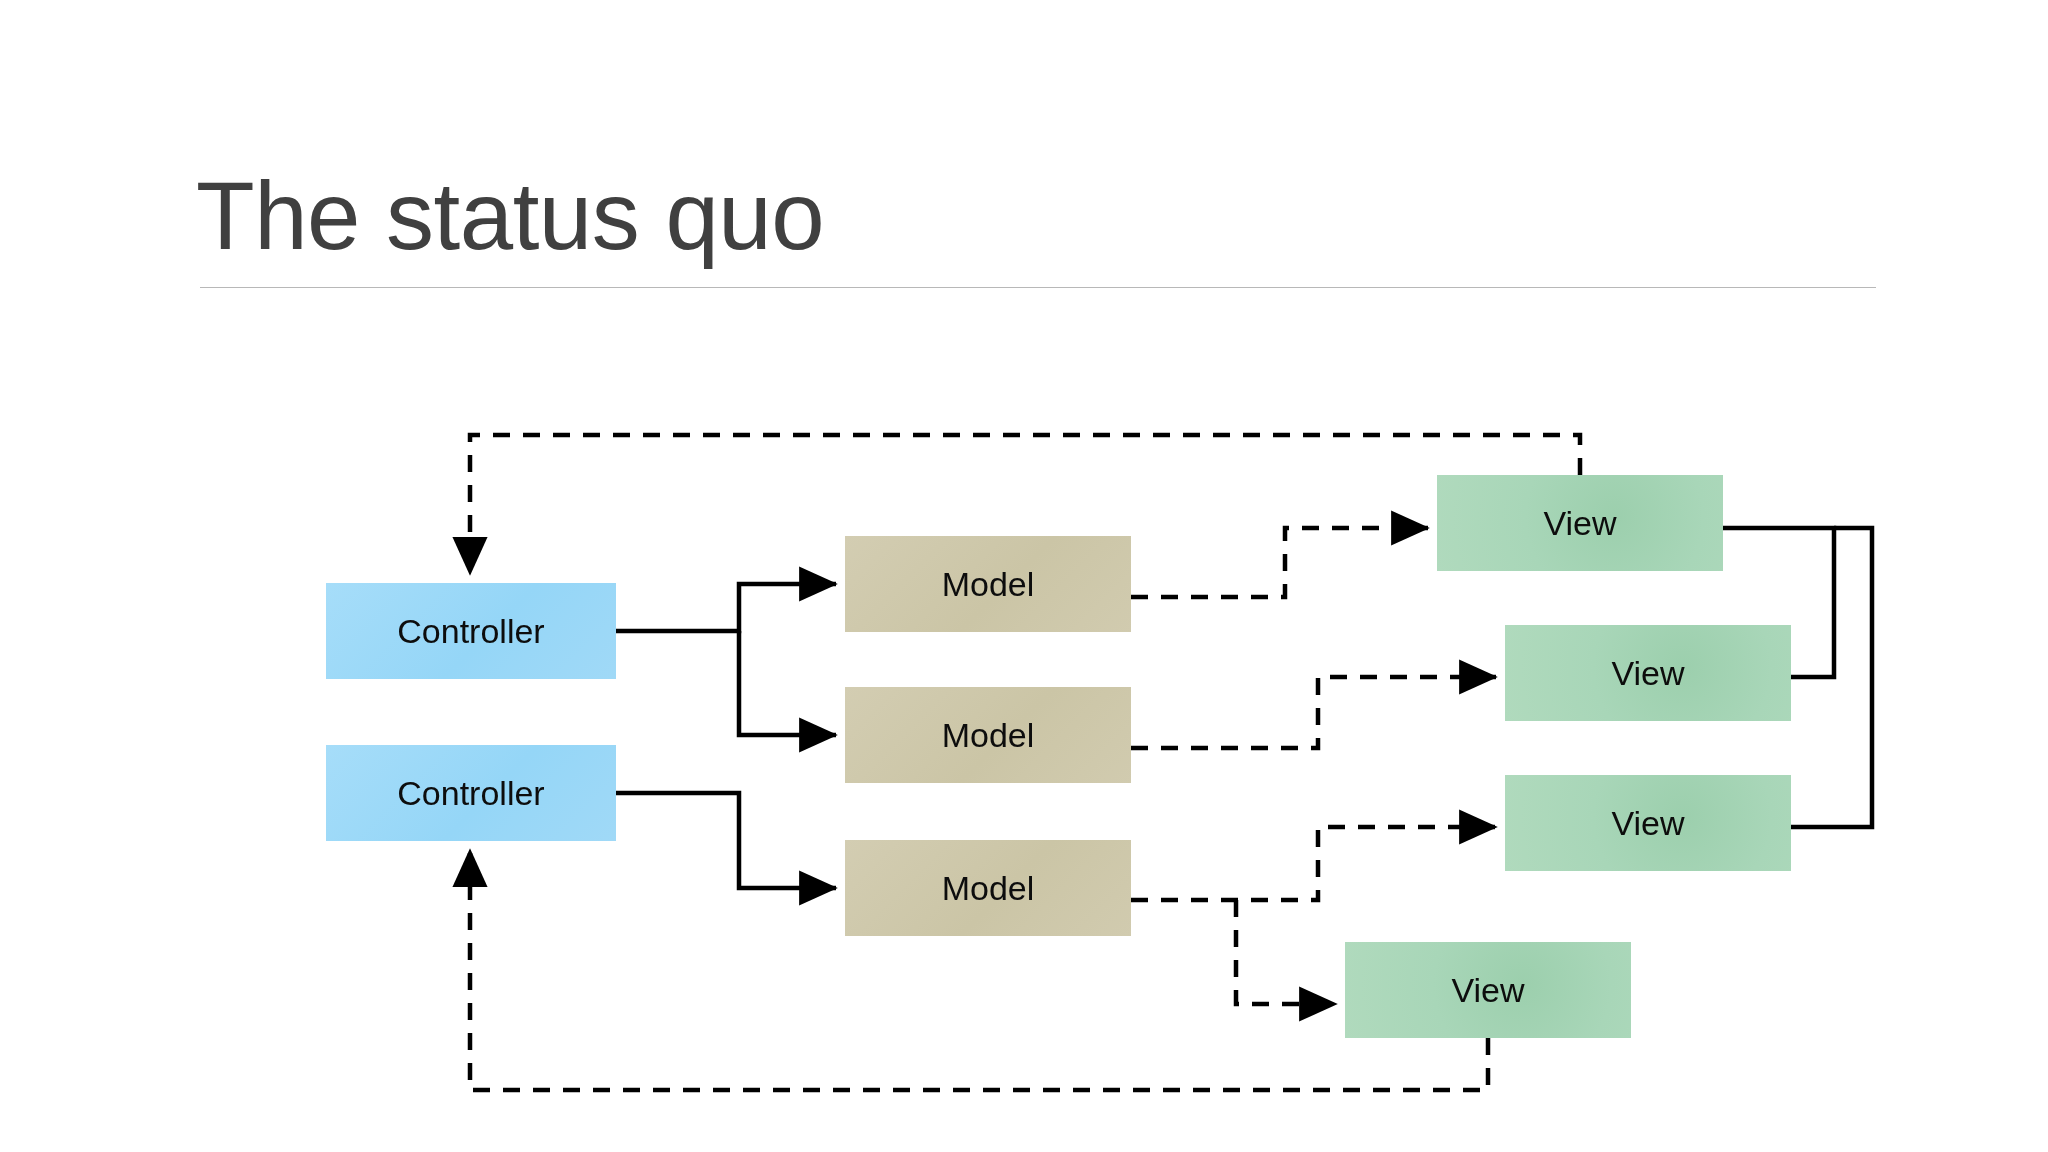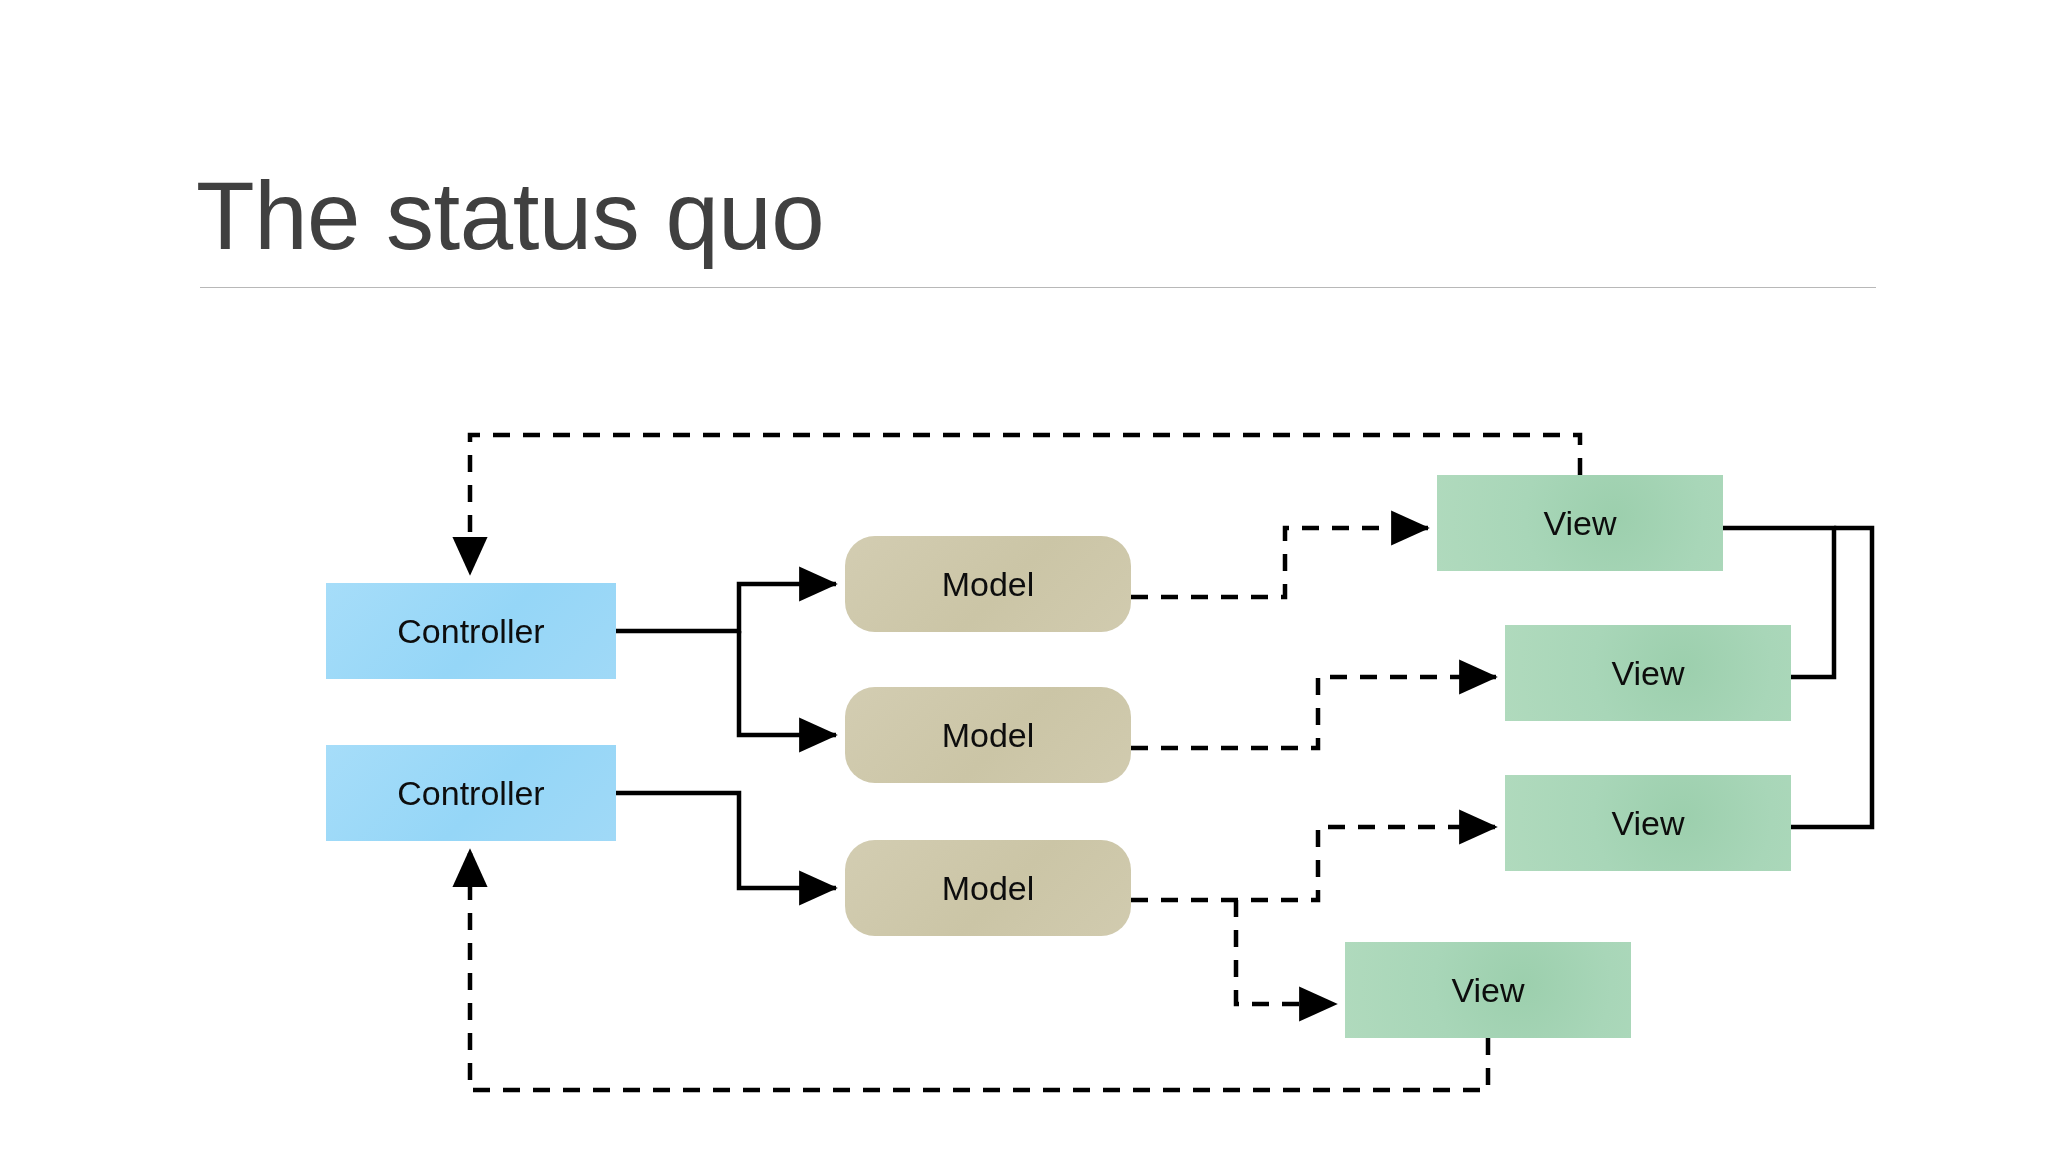--- a/index.html
+++ b/index.html
@@ -82,21 +82,20 @@
     box-sizing: border-box;
   }
   .node-controller {
     background: #9BD9F8;
     background-image: linear-gradient(135deg, #a6ddf9 0%, #95d6f7 55%, #a0d9f7 100%);
     align-items: center;
   }
   .node-model {
     background: #CFC9AC;
     background-image: linear-gradient(135deg, #d3cdb2 0%, #cbc5a6 55%, #d1cbaf 100%);
-    border-radius: 30px;
   }
   .node-view {
     background: #A8D6B8;
     background-image: radial-gradient(circle at 62% 44%, #9ccfad 0%, #a8d6b8 48%, #b0dabd 100%);
   }
 </style>
 </head>
 <body>
 
 <div id="slide">

